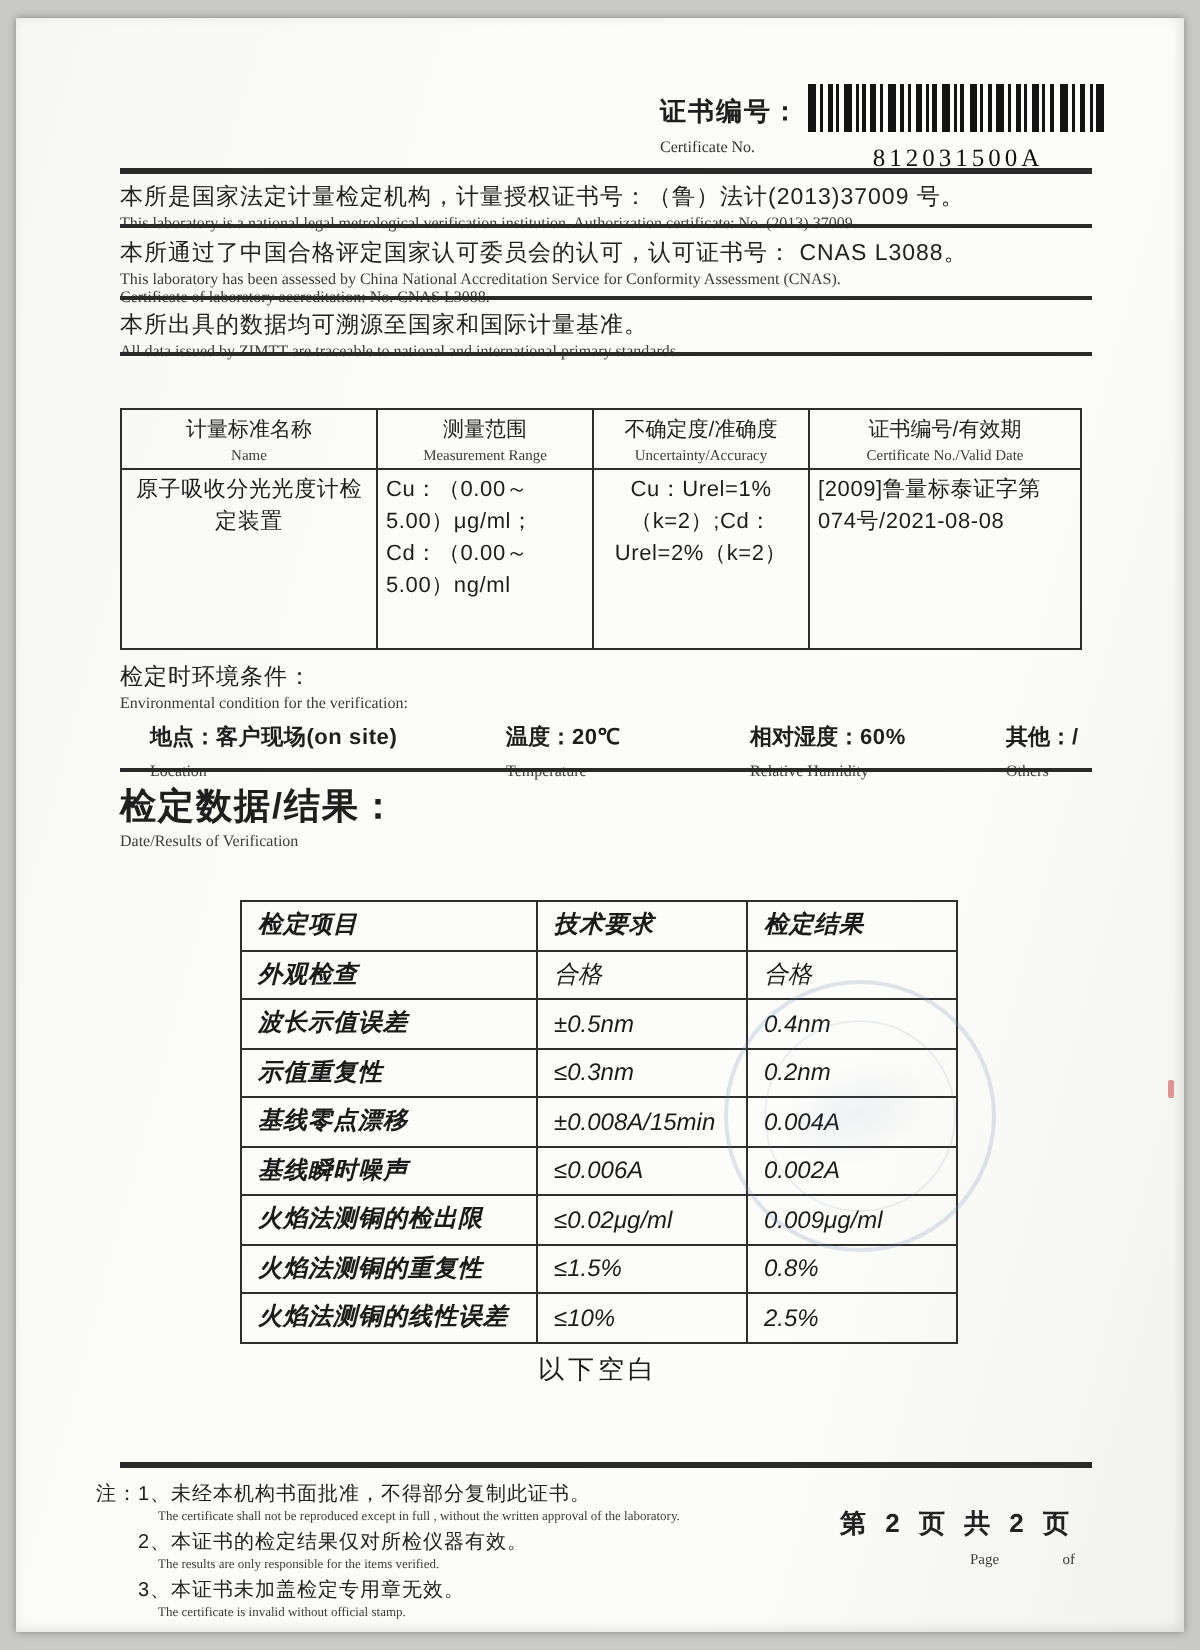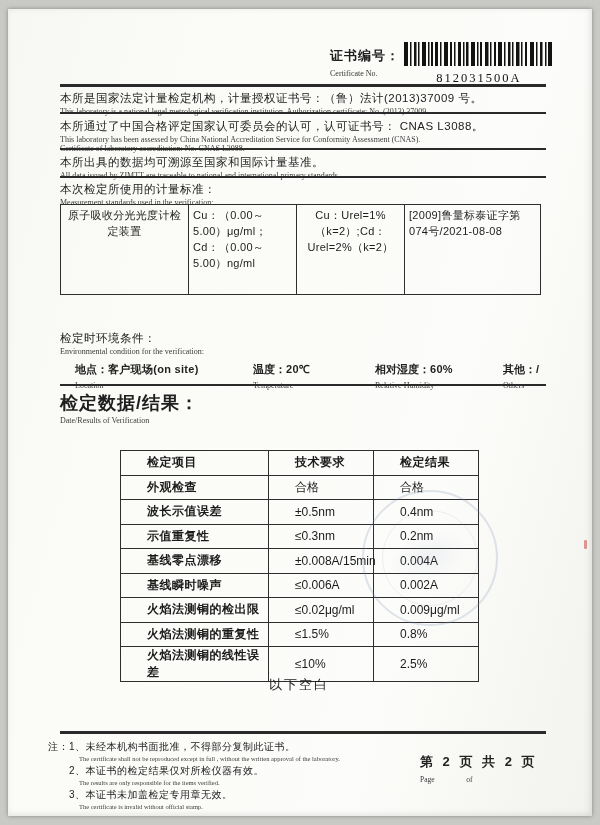--- a/index.html
+++ b/index.html
@@ -39,30 +39,30 @@
   .std-cell { font-size:11px; line-height:1.45; letter-spacing:0.3px; color:#1d1d1d; }
 
   
   .env-field { display:inline-block; vertical-align:top; }
   .env-label { font-size:11px; font-weight:bold; }
   .env-value { font-size:11px; font-weight:bold; letter-spacing:0.3px; }
   .env-en { font-family:"Liberation Serif", serif; font-size:8px; color:#3a3a3a; margin-top:4px; }
 
   
   .res-table { width:358px; }
-  .res-table td { border:1.6px solid #2e2e2e; height:24.5px; padding:0 0 0 26px; font-size:12px; vertical-align:middle; }
+  .res-table td { border:1.6px solid #2e2e2e; height:24.5px; padding:0 0 0 8px; font-size:12px; vertical-align:middle;font-style:italic; }
   .res-item { font-weight:600; letter-spacing:0.5px; color:#1b1b1b; }
   .res-val { font-weight:500; font-size:11.5px; color:#1b1b1b; }
   .blank-note { font-size:13px; font-weight:normal; letter-spacing:2px; color:#1b1b1b; }
 
   
   .note-zh { font-size:10px; letter-spacing:0.5px; color:#222; }
   .note-en { font-family:"Liberation Serif", serif; font-size:6.5px; color:#3c3c3c; margin:1px 0 2px 10px; }
   .pageline { font-size:13px; font-weight:bold; letter-spacing:3px; color:#222; }
-  .pageline-en { font-family:"Liberation Serif", serif; font-size:7.5px; color:#3a3a3a; margin-top:4px; letter-spacing:0; }
+  .pageline-en { font-family:"Liberation Serif", serif; font-size:7.5px; color:#3a3a3a; margin-top:4px; letter-spacing:0;text-align:right; }
 
   
   .stamp {
     position:absolute; left:354px; top:481px; width:136px; height:136px;
     border:2.5px solid rgba(115,140,175,0.22); border-radius:50%;
     pointer-events:none;
   }
   .stamp::after {
     content:""; position:absolute; left:18px; top:18px; right:18px; bottom:18px;
     border:1px solid rgba(115,140,175,0.12); border-radius:50%;
@@ -138,33 +138,47 @@
     <div class="en" style="margin-top:0;">Certificate of laboratory accreditation: No. CNAS L3088.</div>
   </div>
   <div class="rule" style="top:139px;"></div>
 
   <div class="abs" style="left:52px; top:146px; width:486px;">
     <div class="zh">本所出具的数据均可溯源至国家和国际计量基准。</div>
     <div class="en">All data issued by ZIMTT are traceable to national and international primary standards.</div>
   </div>
   <div class="rule" style="top:167px;"></div>
 
-  <div class="abs" style="left:52px; top:173px; width:486px;">
-    <div class="zh">本次检定所使用的计量标准：</div>
-    <div class="en">Measurement standards used in the verification:</div>
-  </div>
 
   <table class="std-table abs" style="left:52px; top:195px;">
     <colgroup>
         <col style="width:128px">
         <col style="width:108px">
         <col style="width:108px">
         <col style="width:136px">
       </colgroup>
     <tbody>
+        <tr>
+      <th>
+        <div class="th-zh">计量标准名称</div>
+        <div class="th-en">Name</div>
+      </th>
+      <th>
+        <div class="th-zh">测量范围</div>
+        <div class="th-en">Measurement Range</div>
+      </th>
+      <th>
+        <div class="th-zh">不确定度/准确度</div>
+        <div class="th-en">Uncertainty/Accuracy</div>
+      </th>
+      <th>
+        <div class="th-zh">证书编号/有效期</div>
+        <div class="th-en">Certificate No./Valid Date</div>
+      </th>
+    </tr>
     <tr>
       <td style="text-align:center;">
         <div class="std-cell">原子吸收分光光度计检定装置</div>
       </td>
       <td>
         <div class="std-cell">Cu：（0.00～5.00）μg/ml；Cd：（0.00～5.00）ng/ml</div>
       </td>
       <td style="text-align:center;">
         <div class="std-cell">Cu：Urel=1%（k=2）;Cd：Urel=2%（k=2）</div>
       </td>

